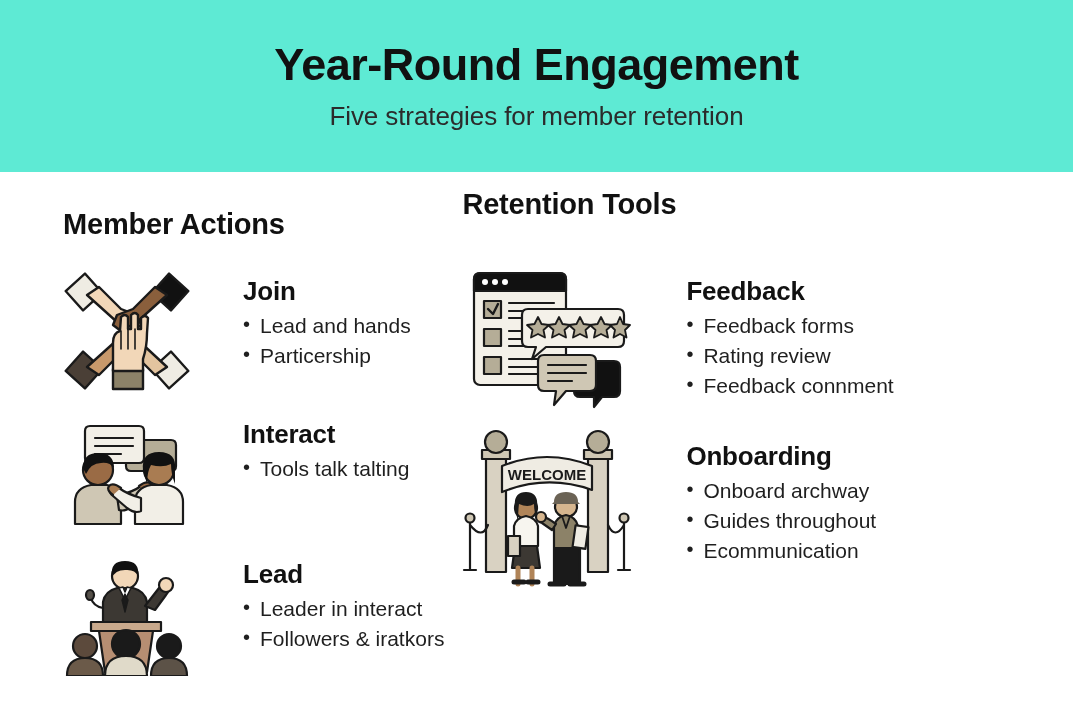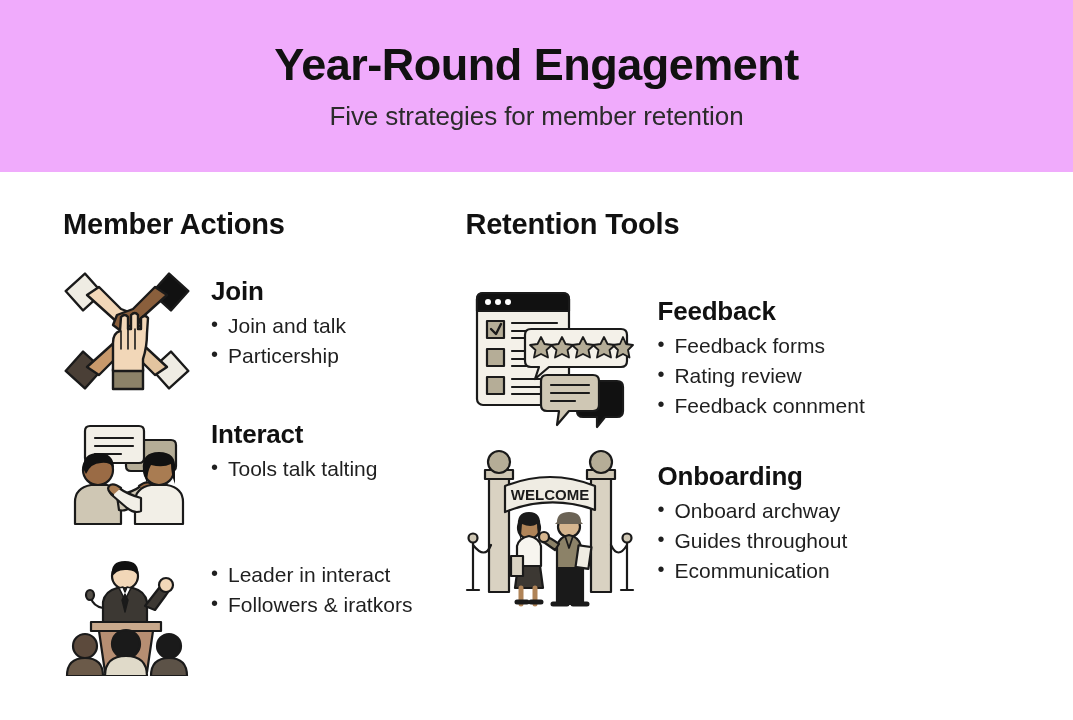--- a/index.html
+++ b/index.html
@@ -21,21 +21,21 @@
     background: #ffffff;
   }
 
   
   .header-band {
     position: absolute;
     left: 0;
     top: 0;
     width: 1073px;
     height: 172px;
-    background: #f0abfc;
+    background: #5eead4;
     display: flex;
     flex-direction: column;
     align-items: center;
     justify-content: center;
   }
   .main-title {
     font-size: 45px;
     font-weight: bold;
     letter-spacing: -0.5px;
     color: #111111;
@@ -64,35 +64,36 @@
   .column {
     position: relative;
     box-sizing: border-box;
   }
   .column-left {
     width: 535px;
     padding: 36px 0 0 63px;
   }
   .column-right {
     width: 538px;
-    padding: 36px 0 0 18px;
+    padding: 16px 0 0 18px;
   }
   .column-heading {
     font-size: 29px;
     font-weight: bold;
     color: #111111;
     letter-spacing: -0.2px;
     margin: 0 0 28px 0;
   }
 
   
   .item {
     display: flex;
     align-items: flex-start;
     margin-bottom: 14px;
+    gap: 32px;
   }
   .item-icon {
     flex: 0 0 auto;
     display: block;
   }
   .item-text {
     flex: 1 1 auto;
     padding-top: 6px;
   }
   .item-title {
@@ -176,21 +177,21 @@
               <rect x="50" y="100" width="30" height="20" fill="#8c8268"></rect>
 
               <path d="M50 102 L50 74 Q50 64 57 62 L58 48 Q62 44 65 48 L65 60 L68 60 L68 46 Q72 42 75 46 L75 60 L78 60 L78 49 Q82 45 85 49 L84 64 Q84 78 80 90 L80 102 Z" fill="#f2d7b8"></path>
               <path d="M58 62 L58 80 M65 60 L65 80 M72 60 L72 80" stroke="#1a1a1a" stroke-width="1.6" fill="none"></path>
             </g>
           </svg>
         </div>
         <div class="item-text">
           <h3 class="item-title">Join</h3>
           <ul class="bullets">
-            <li>Join and talk</li>
+            <li>Lead and hands</li>
             <li>Particership</li>
           </ul>
         </div>
       </div>
 
       <div class="item item-interact">
         <div class="item-icon">
           <svg width="130" height="110" viewBox="0 0 130 110" xmlns="http://www.w3.org/2000/svg">
             <g stroke="#1a1a1a" stroke-width="2.2" stroke-linejoin="round" stroke-linecap="round">
 
@@ -260,20 +261,21 @@
                 <path d="M42 122 Q42 102 63 102 Q84 102 84 122 Z" fill="#e0dac9"></path>
               </g>
               <g>
                 <circle cx="106" cy="92" r="12" fill="#1a1a1a"></circle>
                 <path d="M88 122 Q88 104 106 104 Q124 104 124 122 Z" fill="#5c5247"></path>
               </g>
             </g>
           </svg>
         </div>
         <div class="item-text">
+          <h3 class="item-title">Lead</h3>
           <ul class="bullets">
             <li>Leader in interact</li>
             <li>Followers &amp; iratkors</li>
           </ul>
         </div>
       </div>
     </div>
 
     <div class="column column-right">
       <h2 class="column-heading">Retention Tools</h2>

